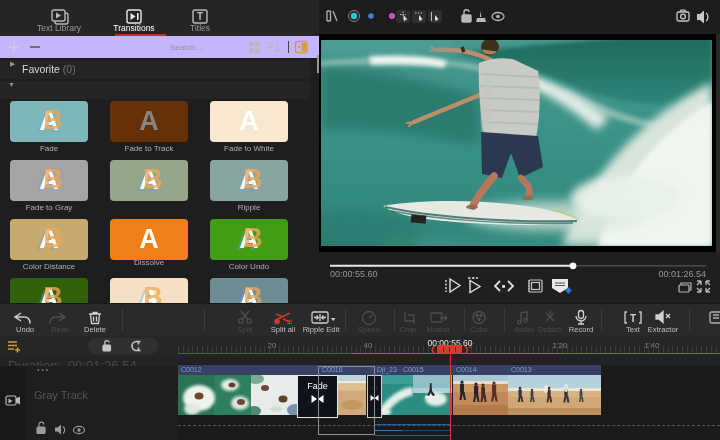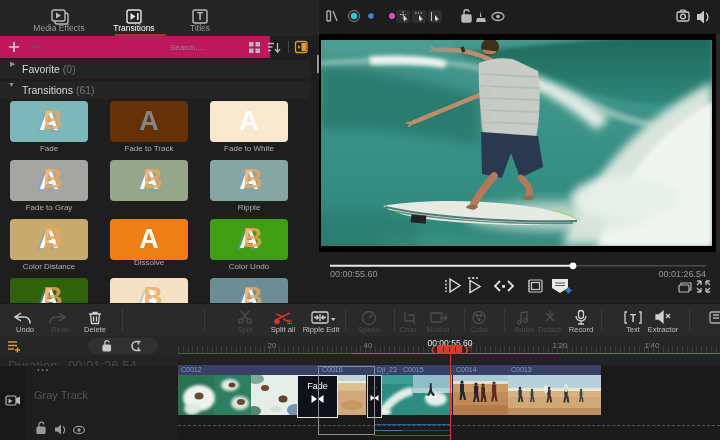--- a/index.html
+++ b/index.html
@@ -2,21 +2,21 @@
 <html><head><meta charset="utf-8"><style>
 *{margin:0;padding:0;box-sizing:border-box}
 html,body{width:720px;height:440px;background:#1e1e1e;font-family:"Liberation Sans",sans-serif;overflow:hidden;position:relative}
 .abs{position:absolute}
 svg{display:block}
 
 #tabs{left:0;top:0;width:319px;height:36px;background:#252525}
 .tab{position:absolute;top:0;width:80px;height:36px;text-align:center}
 .tab .lbl{position:absolute;left:0;right:0;top:24px;font-size:8.5px;line-height:9px;color:#9a9a9a}
 .tab.on .lbl{color:#fff}
-#tools{left:0;top:36px;width:270px;height:22px;background:#be185d}
+#tools{left:0;top:36px;width:319px;height:22px;background:#c4b5fd}
 #rowfav{left:0;top:60px;width:310px;height:19px;background:#242424}
 #rowtr{left:0;top:81px;width:310px;height:18px;background:#242424}
 .rowh{font-size:10.5px;color:#d8d8d8;line-height:19px}
 .rowh .cnt{color:#757575}
 .tri{color:#8f8f8f;font-size:7px}
 
 .tile{position:absolute;width:78px;height:41px;border-radius:4px;overflow:hidden;text-align:center}
 .tlbl{position:absolute;width:78px;text-align:center;font-size:8px;color:#b0b0b0}
 .gl{position:absolute;left:0;top:3px;width:78px;height:36px;font-weight:bold;font-size:27px;line-height:34px;text-align:center}
 .gl span{position:absolute;left:0;top:0;width:78px}
@@ -44,21 +44,21 @@
 
 <div class="abs" id="tabs">
   <div class="tab" style="left:19px">
       <svg width="80" height="26">
         <g fill="none" stroke="#b8b8b8" stroke-width="1.4">
           <rect x="36" y="13" width="13" height="11" rx="2"></rect>
           <rect x="33" y="10" width="13" height="11" rx="2" fill="#252525"></rect>
           <path d="M37 12.5 l5 3 l-5 3 z" fill="#b8b8b8" stroke="none"></path>
         </g>
       </svg>
-      <span class="lbl">Media Effects</span>
+      <span class="lbl">Text Library</span>
     </div>
   <div class="tab on" style="left:94px">
       <svg width="80" height="26">
         <g fill="none" stroke="#e8e8e8" stroke-width="1.4">
           <rect x="33" y="10" width="14" height="13" rx="2"></rect>
           <path d="M36.5 13 l5 3.5 l-5 3.5 z" fill="#e8e8e8" stroke="none"></path>
           <rect x="43" y="13" width="1.6" height="7" fill="#e8e8e8" stroke="none"></rect>
         </g>
       </svg>
       <span class="lbl">Transitions</span>
@@ -100,21 +100,20 @@
         <path d="M300.5 11 l-2.5 -2 v4 z" fill="#d89b3a"></path>
       </g>
   </svg>
 </div>
 <div class="abs" id="rowfav">
     <span class="tri" style="position:absolute;left:10px;top:0">▶</span>
     <span class="rowh" style="position:absolute;left:22px">Favorite <span class="cnt">(0)</span></span>
   </div>
 <div class="abs" id="rowtr">
     <span class="tri" style="position:absolute;left:8px;top:0">▼</span>
-    <span class="rowh" style="position:absolute;left:22px">Transitions <span class="cnt">(61)</span></span>
   </div>
 <div class="abs" id="grid" style="left:0;top:99px;width:319px;height:204px;overflow:hidden">
   <div class="tile" style="left:10px;top:2px;background:#7db7ba">
       <div class="gl">
         <span class="gA2">A</span>
         <span class="gA">A</span>
         <span class="gB">B</span>
       </div>
     </div>
     <div class="tlbl" style="left:10px;top:45px">Fade</div>

